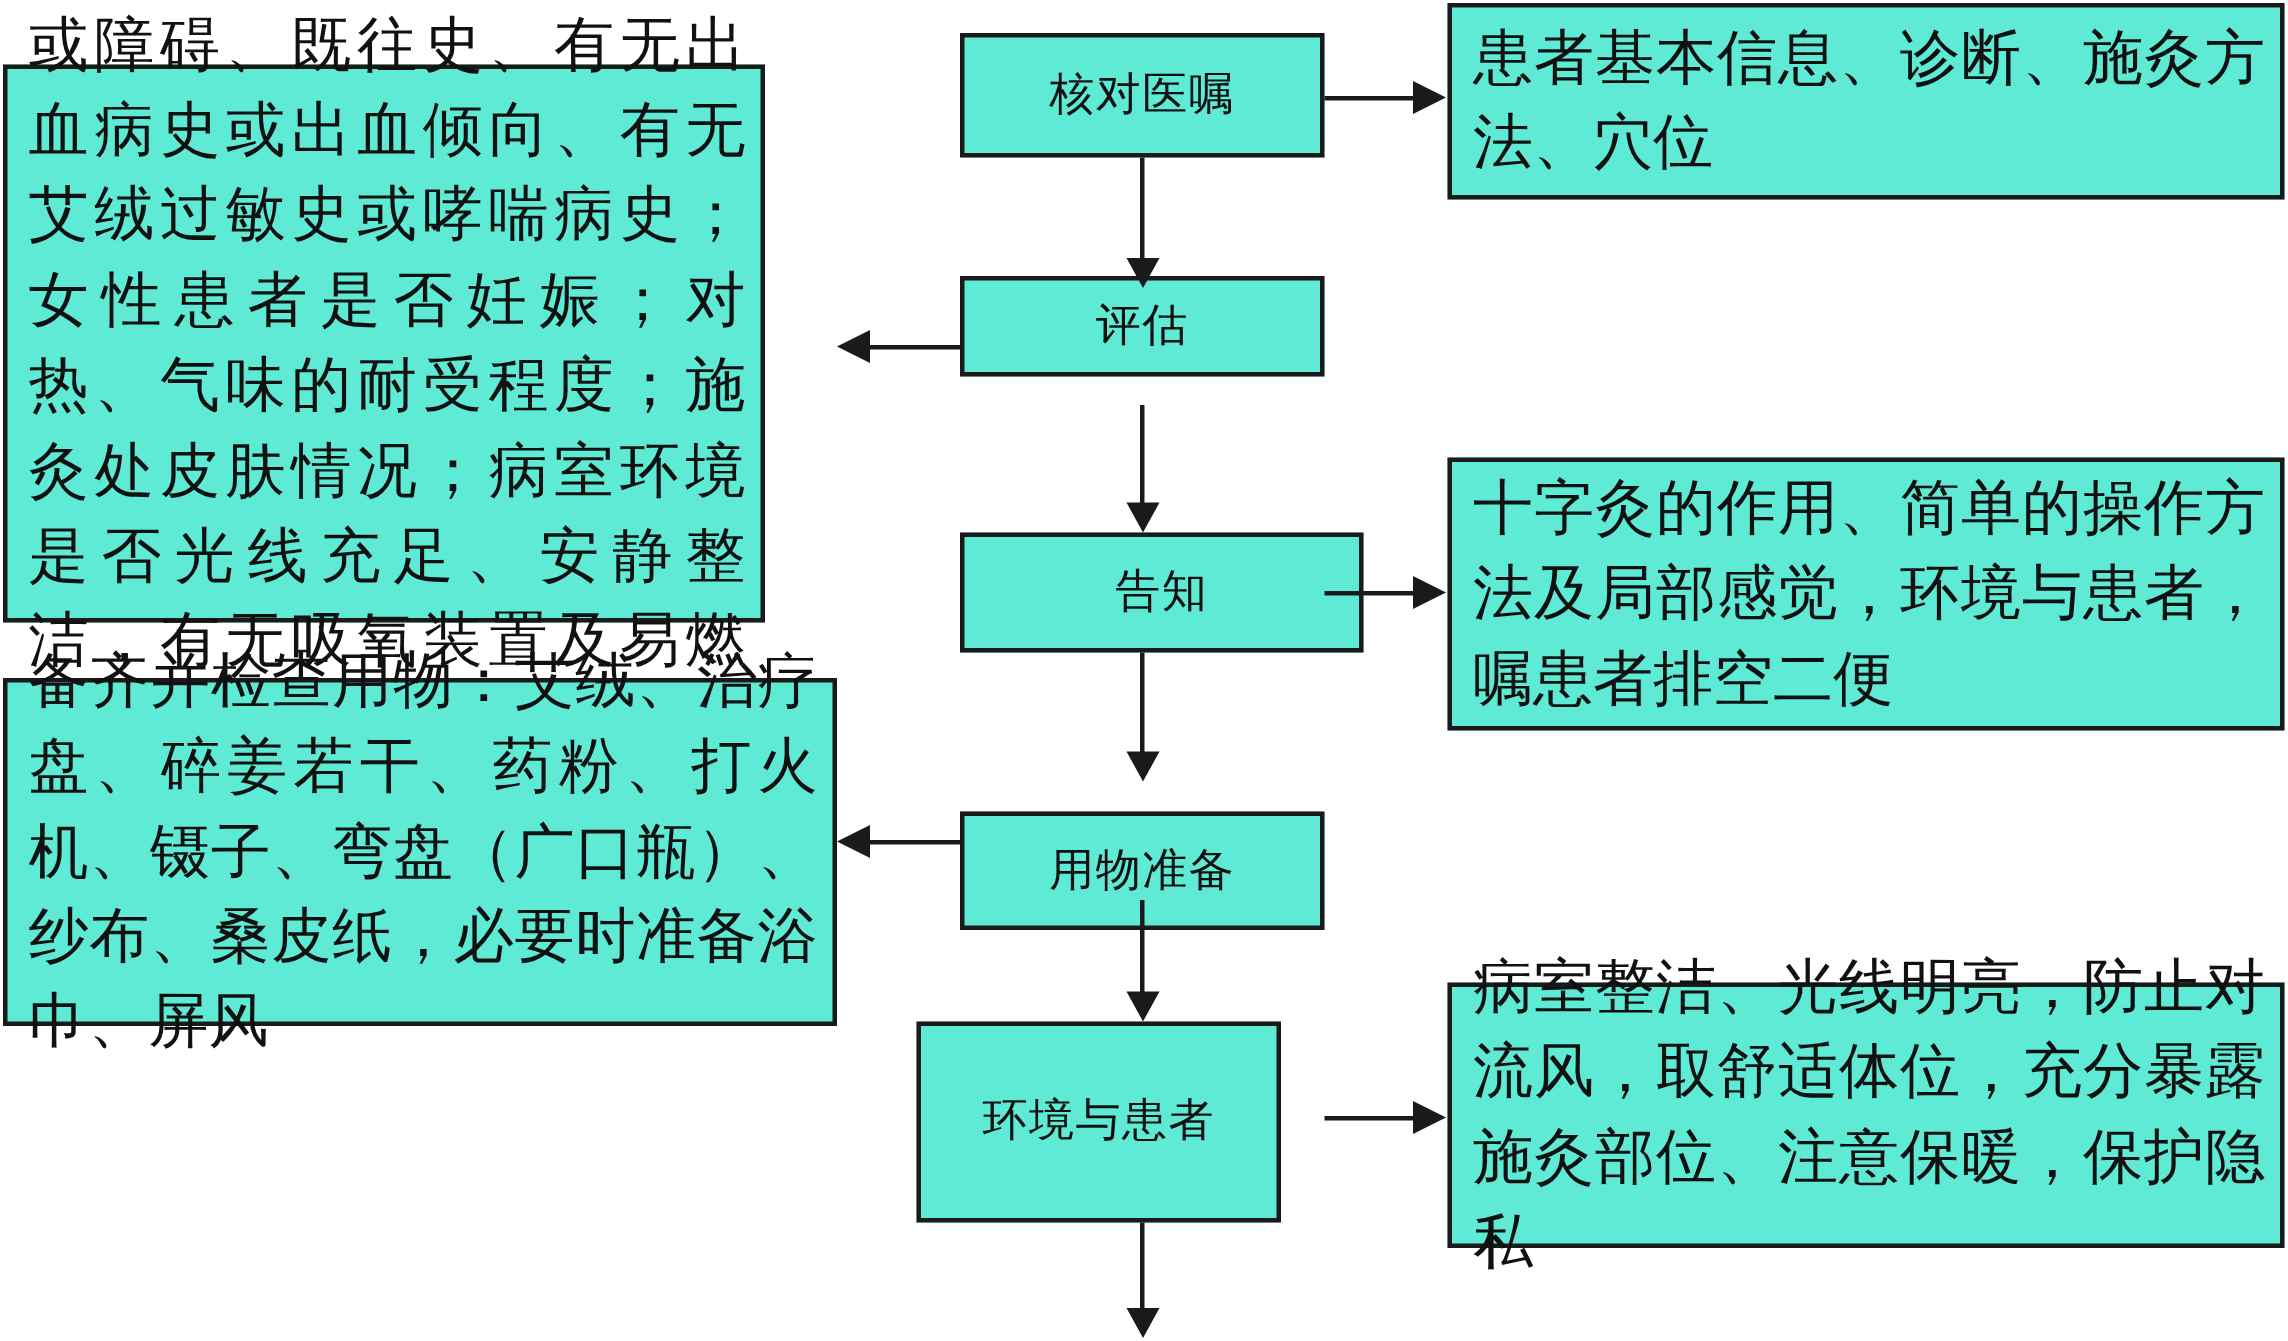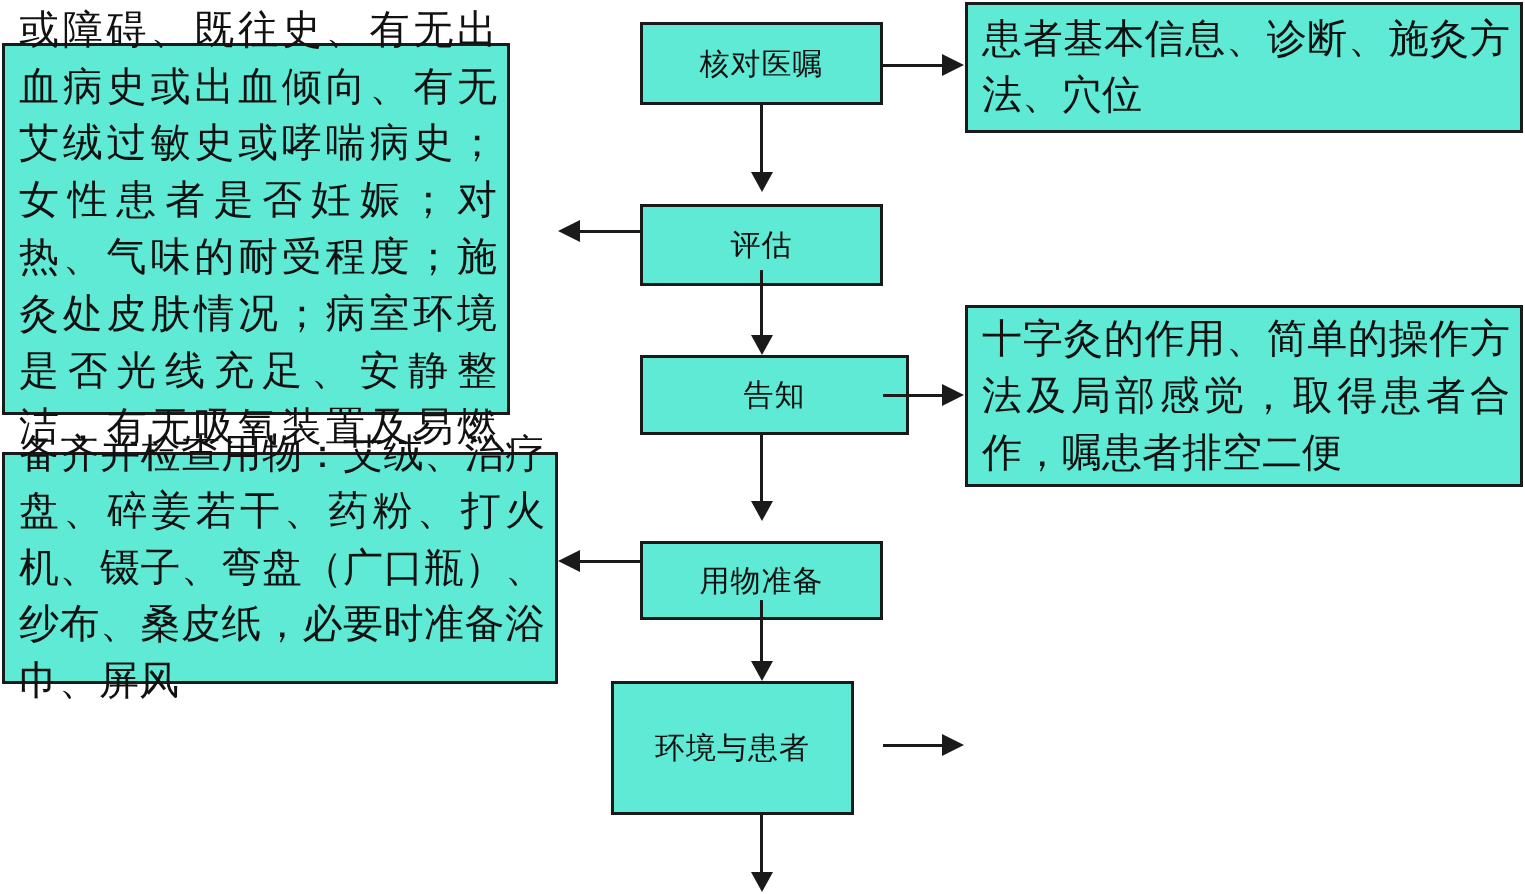--- a/index.html
+++ b/index.html
@@ -52,21 +52,21 @@
   <div class="box" style="left:2px;top:452px;width:556px;height:232px;">
     <div class="para">备齐并检查用物：艾绒、治疗盘、碎姜若干、药粉、打火机、镊子、弯盘（广口瓶）、纱布、桑皮纸，必要时准备浴巾、屏风</div>
   </div>
 
   <div class="box" style="left:640px;top:22px;width:243px;height:83px;">
     <div class="node-label">
       <span>核对医嘱</span>
     </div>
   </div>
 
-  <div class="box" style="left:640px;top:204px;width:243px;height:82px;">
+  <div class="box" style="left:640px;top:184px;width:243px;height:67px;">
     <div class="node-label">
       <span>评估</span>
     </div>
   </div>
 
   <div class="box" style="left:640px;top:355px;width:269px;height:80px;">
     <div class="node-label">
       <span>告知</span>
     </div>
   </div>
@@ -81,23 +81,26 @@
     <div class="node-label">
       <span>环境与患者</span>
     </div>
   </div>
 
   <div class="box" style="left:965px;top:2px;width:558px;height:131px;">
     <div class="para">患者基本信息、诊断、施灸方法、穴位</div>
   </div>
 
   <div class="box" style="left:965px;top:305px;width:558px;height:182px;">
-    <div class="para">十字灸的作用、简单的操作方法及局部感觉，取得患者合作，嘱患者排空二便</div>
+    <div class="para">十字灸的作用、简单的操作方法及局部感觉，环境与患者，嘱患者排空二便</div>
   </div>
 
+  <div class="box" style="left:965px;top:655px;width:558px;height:177px;">
+    <div class="para">病室整洁、光线明亮，防止对流风，取舒适体位，充分暴露施灸部位、注意保暖，保护隐私</div>
+  </div>
 
   <div class="vline" style="left:760px;top:105px;width:3px;height:72px;"></div>
   <div class="arrow-down" style="left:751px;top:172px;"></div>
 
   <div class="vline" style="left:760px;top:270px;width:3px;height:67px;"></div>
   <div class="arrow-down" style="left:751px;top:335px;"></div>
 
   <div class="vline" style="left:760px;top:435px;width:3px;height:68px;"></div>
   <div class="arrow-down" style="left:751px;top:501px;"></div>
 

